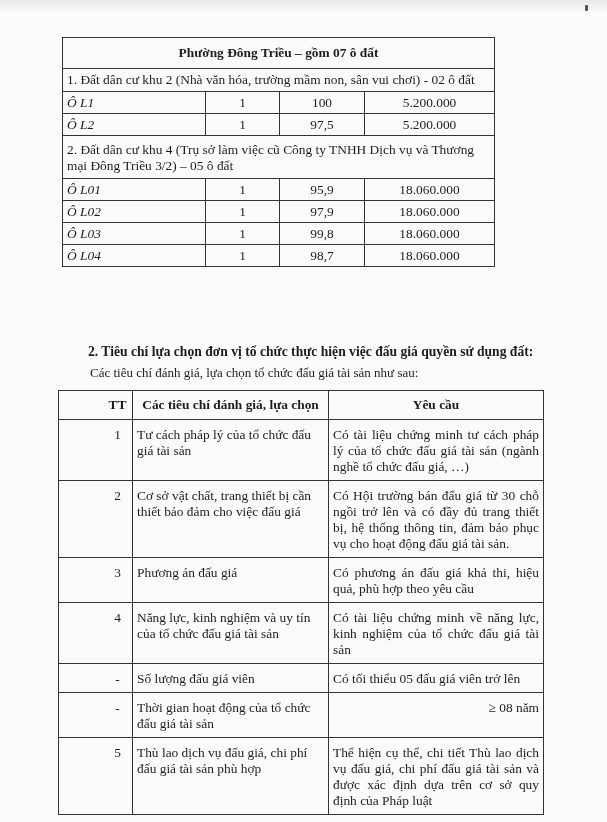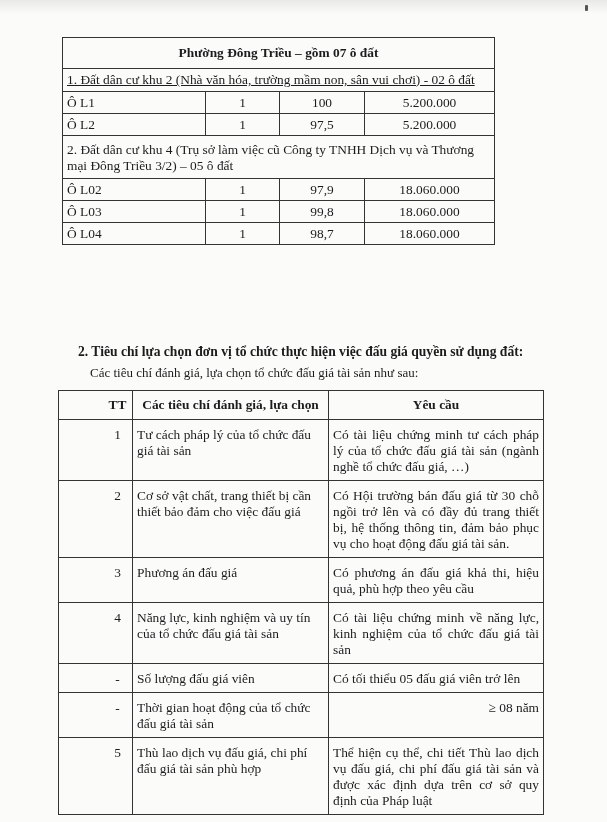--- a/index.html
+++ b/index.html
@@ -16,28 +16,28 @@
   }
   .speck { position: absolute; left: 585px; top: 5px; width: 3px; height: 6px; background: #555; border-radius: 1px; }
 
   table { border-collapse: collapse; position: absolute; }
   td, th { border: 1px solid #333; padding: 0 4px; font-size: 13.4px; line-height: 16px; vertical-align: top; }
 
   
   #t1 { left: 62px; top: 37px; width: 433px; border-radius: 29px; }
   #t1 td { height: 21px; vertical-align: middle; }
   #t1 .title { text-align: center; font-weight: bold; height: 30px; }
-  #t1 .sec { height: 22px; text-decoration: underline; }
+  #t1 .sec { height: 22px; }
   #t1 .sec2 { height: 40px; vertical-align: middle; padding-top: 2px; margin-left: 13px; }
-  #t1 .c1 { width: 134px; }
+  #t1 .c1 { width: 134px; font-style: italic; }
   #t1 .c2 { width: 65px; text-align: center; }
   #t1 .c3 { width: 76px; text-align: center; }
   #t1 .c4 { text-align: center; }
 
-  .heading { position: absolute; left: 78px; top: 344px; font-size: 13.6px; font-weight: bold; }
+  .heading { position: absolute; left: 88px; top: 344px; font-size: 13.6px; font-weight: bold; }
   .intro { position: absolute; left: 90px; top: 365px; font-size: 13px; }
 
   
   #t2 { left: 58px; top: 390px; width: 486px; }
   #t2 th { height: 28px; vertical-align: middle; font-weight: bold; }
   #t2 td { padding-top: 7px; padding-bottom: 5px; }
   #t2 .tt { width: 21px; text-align: center; padding-left: 48px; }
   #t2 .crit { width: 187px; }
   #t2 .req { text-align: justify; }
   #t2 th.req { text-align: center; border-radius: 8px; }
@@ -64,20 +64,26 @@
     <td class="c4">5.200.000</td>
   </tr>
   <tr>
     <td class="c1">Ô L2</td>
     <td class="c2">1</td>
     <td class="c3">97,5</td>
     <td class="c4">5.200.000</td>
   </tr>
   <tr>
     <td class="sec2" colspan="4">2. Đất dân cư khu 4 (Trụ sở làm việc cũ Công ty TNHH Dịch vụ và Thương mại Đông Triều 3/2) – 05 ô đất</td>
+  </tr>
+  <tr>
+    <td class="c1">Ô L01</td>
+    <td class="c2">1</td>
+    <td class="c3">95,9</td>
+    <td class="c4">18.060.000</td>
   </tr>
   <tr>
     <td class="c1">Ô L02</td>
     <td class="c2">1</td>
     <td class="c3">97,9</td>
     <td class="c4">18.060.000</td>
   </tr>
   <tr>
     <td class="c1">Ô L03</td>
     <td class="c2">1</td>

